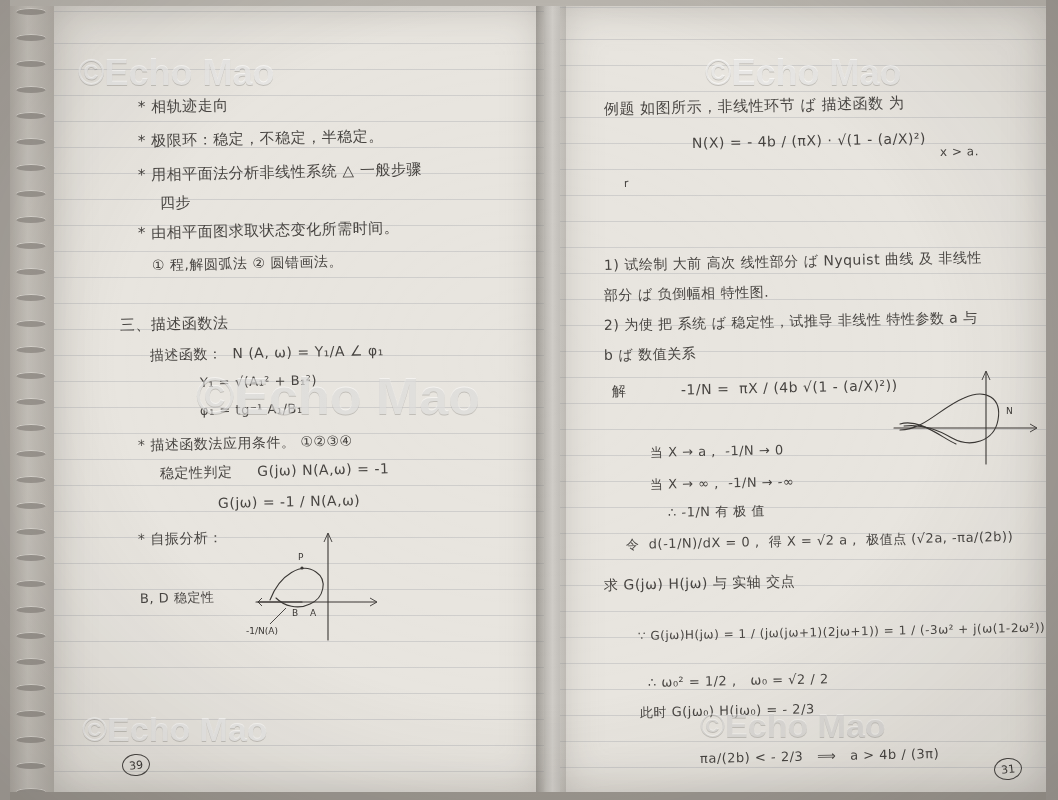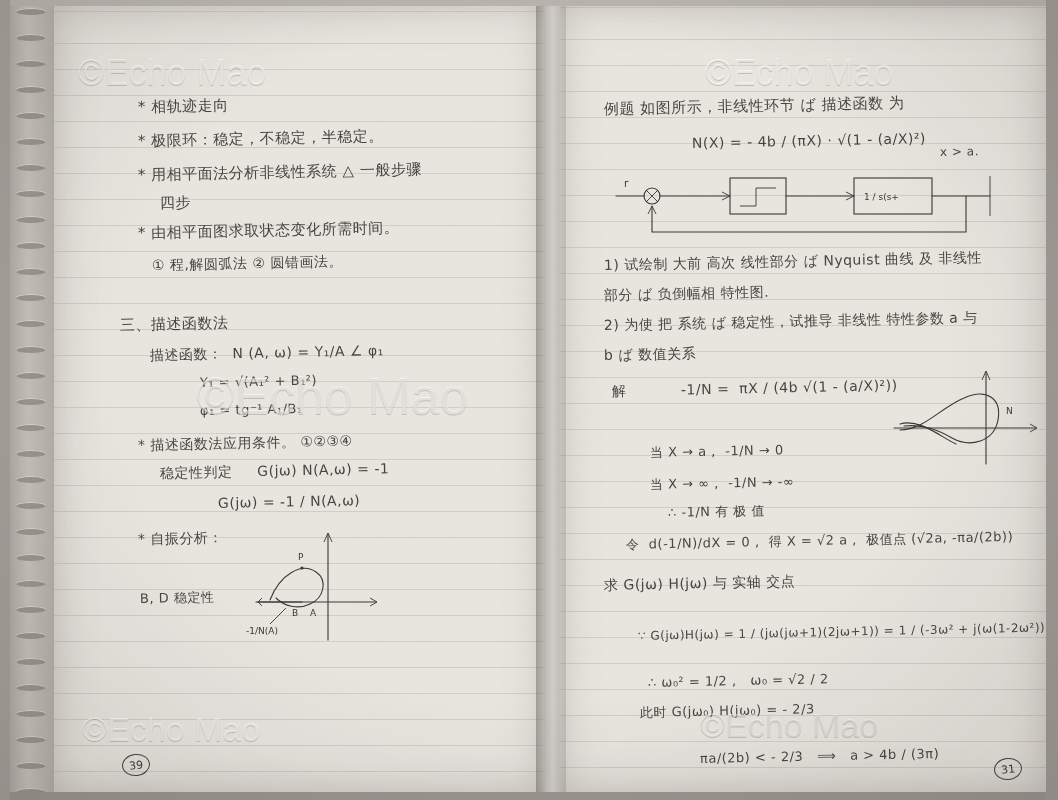--- a/index.html
+++ b/index.html
@@ -146,21 +146,21 @@
   svg text {
     font-family: "DejaVu Sans", sans-serif;
     font-size: 9px;
     fill: #3a3734;
   }
 
   
   .wm {
     position: absolute;
     font-family: "Liberation Sans", sans-serif;
-    font-weight: normal;
+    font-weight: bold;
     color: rgba(255,255,255,.62);
     text-shadow: 0 1px 0 rgba(120,118,112,.35);
     white-space: nowrap;
     pointer-events: none;
     user-select: none;
   }
   #wm-tl { left: 78px;  top: 52px;  font-size: 36px; }
   #wm-tr { left: 705px; top: 52px;  font-size: 36px; }
   #wm-c  { left: 196px; top: 366px; font-size: 52px; color: rgba(255,255,255,.5); }
   #wm-bl { left: 82px;  top: 710px; font-size: 34px; }
@@ -278,47 +278,20 @@
         <div class="ln tilt1" style="left: 90px; top: 472px; font-size: 13px;">当 X → ∞ ,  -1/N → -∞</div>
         <div class="ln tilt1" style="left: 108px; top: 500px; font-size: 13px;">∴ -1/N 有 极 值</div>
         <div class="ln tilt1" style="left: 66px; top: 532px; font-size: 13px;">令  d(-1/N)/dX = 0 ,  得 X = √2 a ,  极值点 (√2a, -πa/(2b))</div>
         <div class="ln tilt1" style="left: 44px; top: 572px; font-size: 14px;">求 G(jω) H(jω) 与 实轴 交点</div>
         <div class="ln tilt1" style="left: 78px; top: 624px; font-size: 12px;">∵ G(jω)H(jω) = 1 / (jω(jω+1)(2jω+1)) = 1 / (-3ω² + j(ω(1-2ω²)))</div>
         <div class="ln tilt1" style="left: 88px; top: 670px; font-size: 13px;">∴ ω₀² = 1/2 ,   ω₀ = √2 / 2</div>
         <div class="ln tilt1" style="left: 80px; top: 700px; font-size: 13px;">此时 G(jω₀) H(jω₀) = - 2/3</div>
         <div class="ln tilt1" style="left: 140px; top: 746px; font-size: 13px;">πa/(2b) &lt; - 2/3   ⟹   a &gt; 4b / (3π)</div>
       </div>
 
-    <div class="fig" id="fig-block-diagram" style="left:50px; top:156px;">
-      <svg width="400" height="80" viewBox="0 0 400 80">
-
-        <path class="stroke" d="M6 34 L34 34"></path>
-
-        <circle class="stroke" cx="42" cy="34" r="8"></circle>
-        <path class="stroke-thin" d="M36 28 L48 40 M48 28 L36 40"></path>
-        <path class="stroke" d="M50 34 L120 34"></path>
-        <path class="stroke-thin" d="M112 30 L120 34 L112 38"></path>
-
-        <rect class="stroke" x="120" y="16" width="56" height="36"></rect>
-        <path class="stroke-thin" d="M130 44 L146 44 L146 26 L166 26"></path>
-
-        <path class="stroke" d="M176 34 L244 34"></path>
-        <path class="stroke-thin" d="M236 30 L244 34 L236 38"></path>
-
-        <rect class="stroke" x="244" y="16" width="78" height="36"></rect>
-        <text x="254" y="38">1 / s(s+</text>
-
-        <path class="stroke" d="M322 34 L380 34"></path>
-
-        <path class="stroke" d="M356 34 L356 70 L42 70 L42 44"></path>
-        <path class="stroke-thin" d="M38 52 L42 44 L46 52"></path>
-
-        <path class="stroke-thin" d="M380 14 L380 54"></path>
-      </svg>
-    </div>
 
     <div class="fig" id="fig-nyquist" style="left:330px; top:362px;">
       <svg width="150" height="100" viewBox="0 0 150 100">
         <path class="stroke" d="M4 60 L146 60"></path>
         <path class="stroke-thin" d="M140 56 L147 60 L140 64"></path>
         <path class="stroke" d="M96 4 L96 96"></path>
         <path class="stroke-thin" d="M92 12 L96 3 L100 12"></path>
 
         <path class="stroke" d="M10 62 C34 62, 50 40, 74 30 C96 20, 112 30, 108 52 C104 74, 80 80, 62 70 C48 62, 34 56, 14 58"></path>
         <path class="stroke" d="M10 56 C30 50, 52 70, 66 76"></path>

